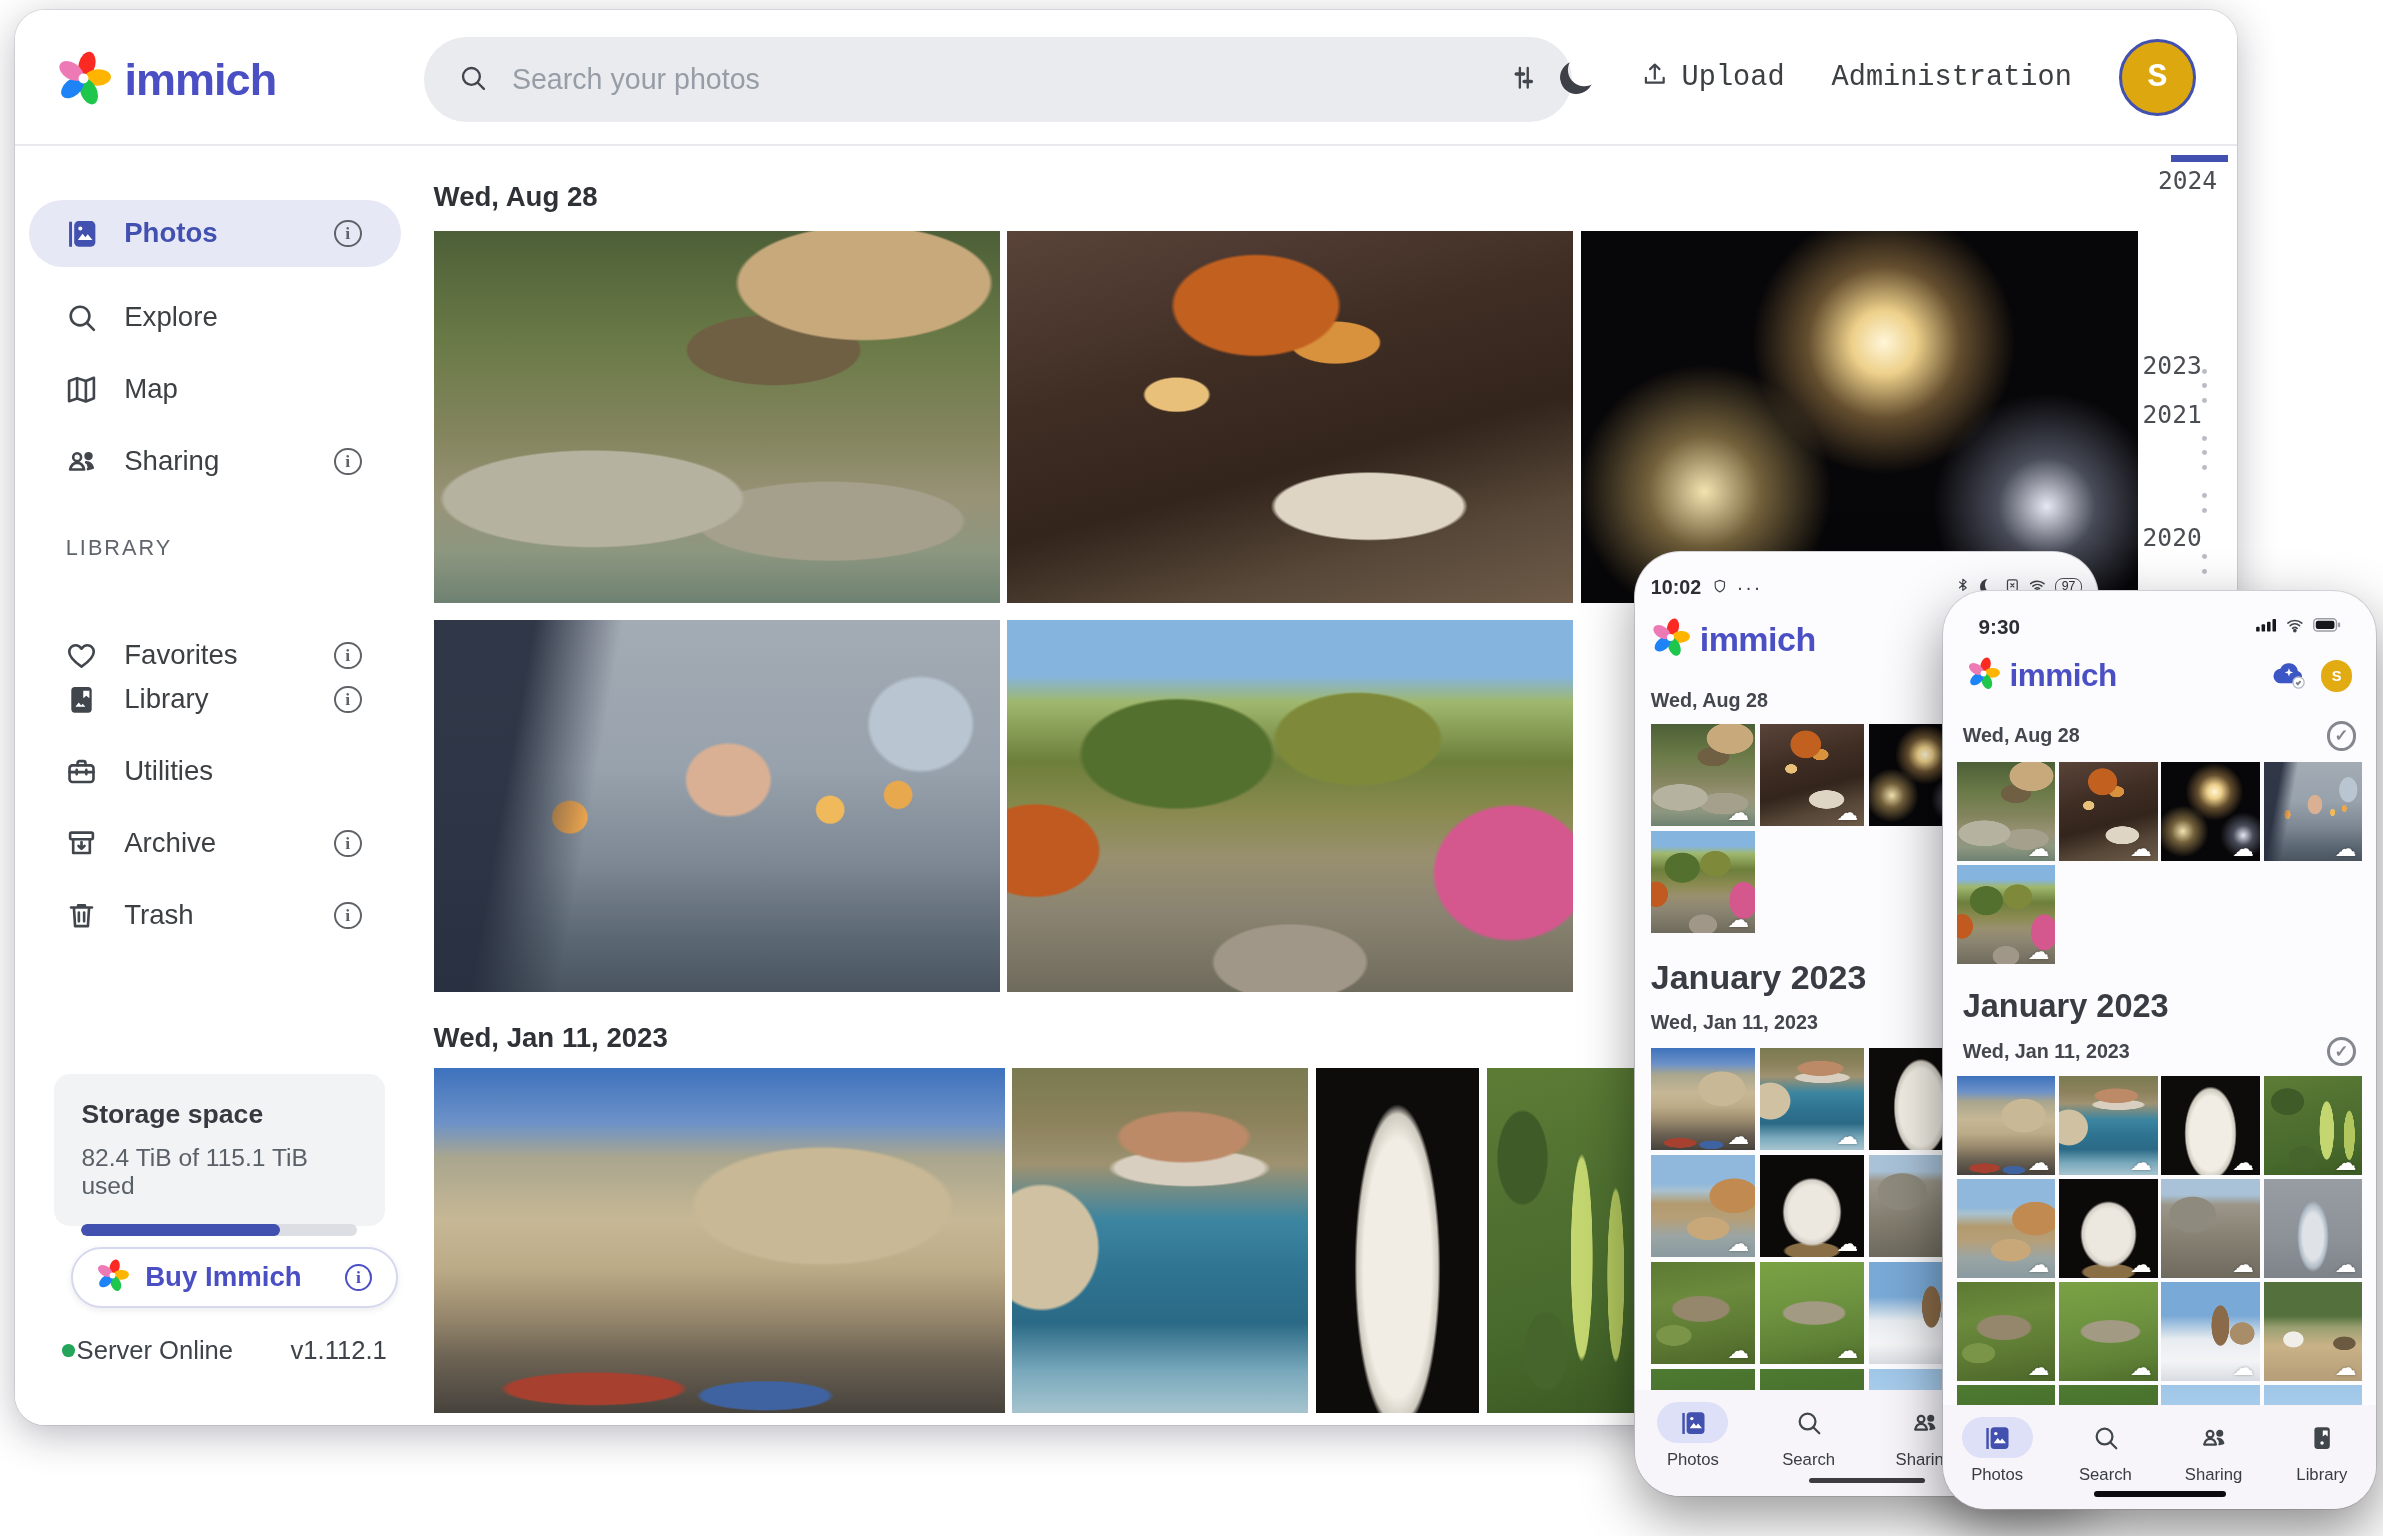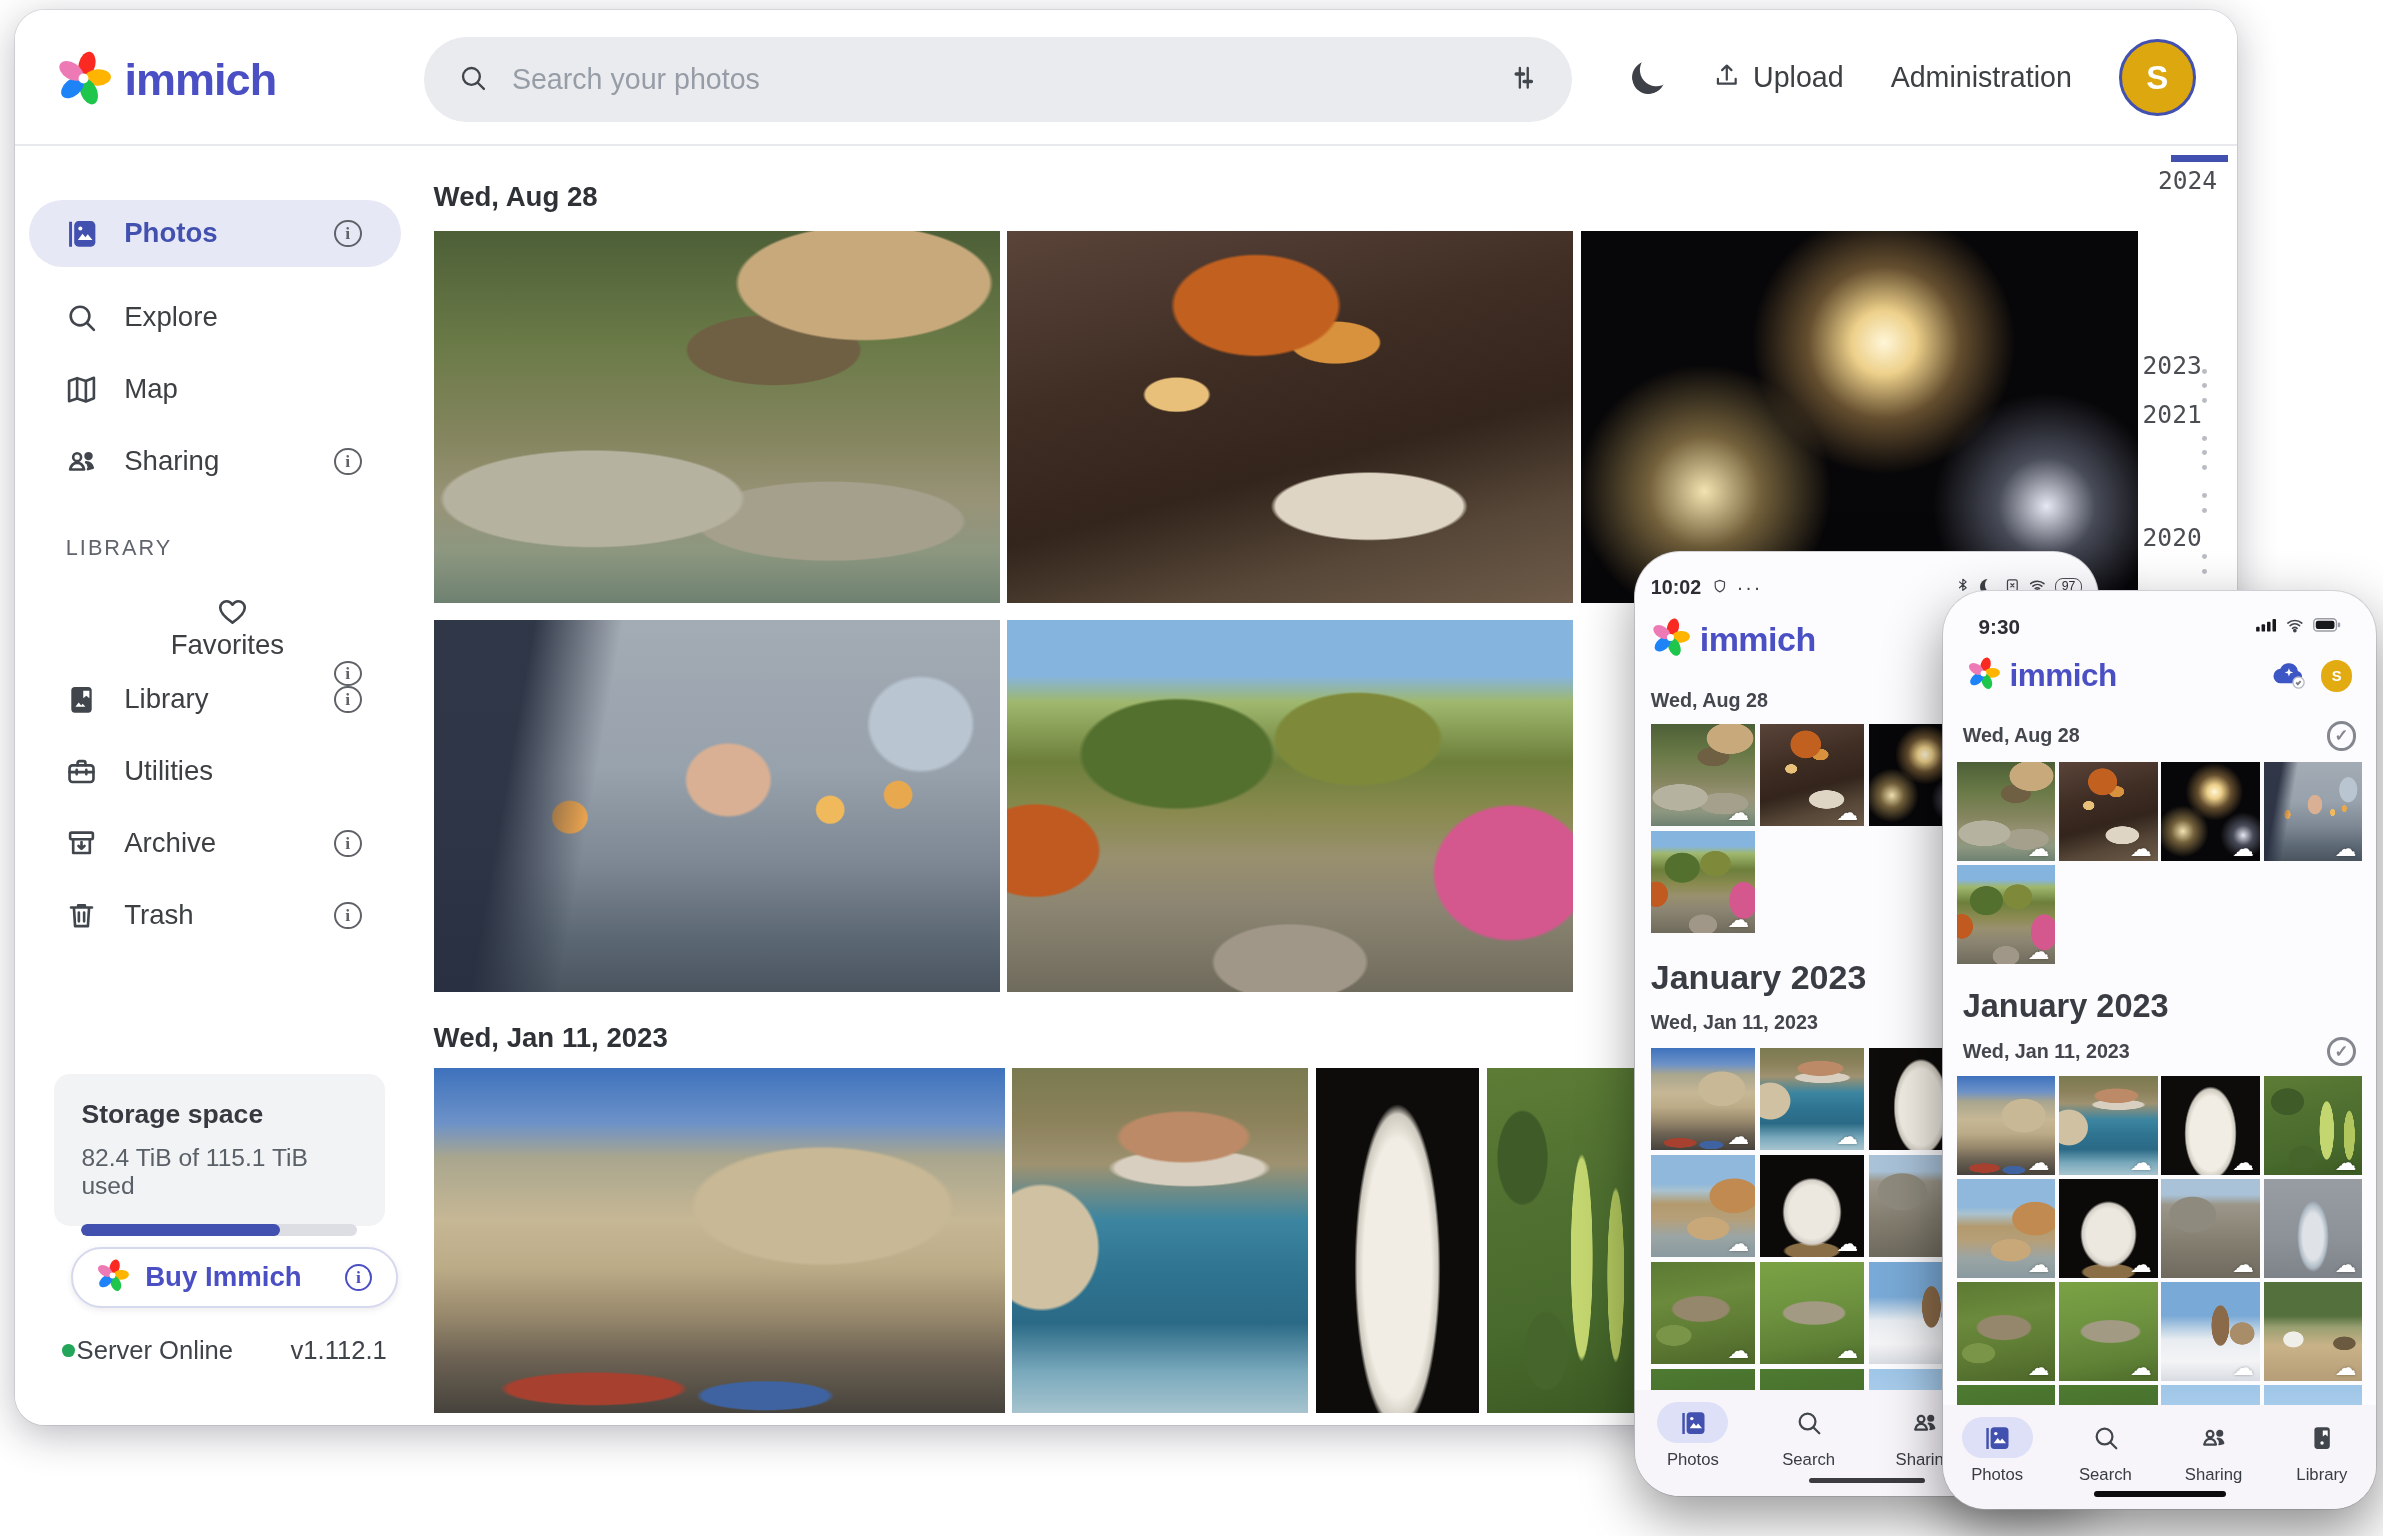--- a/index.html
+++ b/index.html
@@ -9,21 +9,21 @@
   
   .window { position:absolute; left:14.8px; top:9.9px; width:2222px; height:1415px; background:#fff;
             border-radius:29.6px; box-shadow:0 9.9px 39px rgba(30,30,50,.30), 0 0 0 1px #e8e8ec; overflow:hidden; }
   .header { position:absolute; left:0; top:0; right:0; height:136px; background:#fff; border-bottom:2px solid #e7e9ec; }
   .logo { position:absolute; left:41px; top:41px; display:flex; align-items:center; gap:13.8px; }
   .logo-text { font-size:45px; font-weight:700; color:#4a4fc4; letter-spacing:-1px; }
   .searchbar { position:absolute; left:409px; top:27.6px; width:1148px; height:85px; background:#e9ebef; border-radius:43px;
                display:flex; align-items:center; padding:0 33px; gap:23.6px; }
   .searchbar input { flex:1; border:none; outline:none; background:transparent; font-size:28.6px; color:#3c4043; font-family:inherit; }
   .searchbar input::placeholder { color:#979da6; }
-  .hdr-right { position:absolute; right:41px; top:0; height:136px; display:flex; align-items:center; gap:47px; }
+  .hdr-right { position:absolute; right:41px; top:0; height:136px; display:flex; align-items:center; gap:47px;font-family:Liberation Mono, monospace; }
   .moon { width:33px; height:33px; border-radius:50%; box-shadow:inset 9.9px -4.9px 0 0 #3d4046; transform:rotate(-18deg); }
   .hdr-btn { display:flex; align-items:center; gap:11.8px; font-size:28.6px; color:#3c4043; cursor:pointer; }
   .avatar { width:77px; height:77px; border-radius:50%; background:#dca70f; border:3.9px solid #4250af;
             display:grid; place-items:center; color:#fff; font-size:33px; font-weight:700; }
 
   
   .sidebar { position:absolute; left:0; top:136px; bottom:0; width:400px; background:#fff; }
   .side-item { position:absolute; left:13.8px; width:372px; height:67px; border-radius:984px; display:flex; align-items:center; cursor:pointer; }
   .side-item .s-icon { width:35px; height:35px; margin-left:35px; flex:0 0 35px; }
   .side-item .s-label { margin-left:25.6px; font-size:27.6px; color:#3c4043; font-weight:500; }
@@ -255,21 +255,21 @@
           <span class="s-icon"><svg width="35" height="35" viewBox="0 0 24 24" fill="none" stroke="#41454c" stroke-width="1.8" stroke-linecap="round" stroke-linejoin="round">
               <circle cx="9" cy="9" r="2.7"></circle>
               <path d="M4.2 17.5c.6-3 2.4-4.6 4.8-4.6 2.4 0 4.2 1.6 4.8 4.6z"></path>
               <circle cx="16.8" cy="8.3" r="2" fill="#41454c"></circle>
               <path d="M15.2 12.6c2.3.2 3.9 1.5 4.5 3.7l-3.2.9" fill="#41454c"></path>
             </svg></span>
       <span class="s-label">Sharing</span>
           <span class="info">i</span>
         </div>
         <div class="lib-label" style="top: 389px;">LIBRARY</div>
-        <div class="side-item" style="top: 448px; flex-direction: column;">
+        <div class="side-item" style="top: 476px;">
           <span class="s-icon"><svg width="35" height="35" viewBox="0 0 24 24" fill="none" stroke="#41454c" stroke-width="1.8" stroke-linecap="round" stroke-linejoin="round">
               <path d="M12 19.6C6.6 15.9 3.6 12.7 3.6 9.4 3.6 7 5.5 5 8 5c1.7 0 3 .9 4 2.3C13 5.9 14.3 5 16 5c2.5 0 4.4 2 4.4 4.4 0 3.3-3 6.5-8.4 10.2z"></path>
             </svg></span>
       <span class="s-label">Favorites</span>
           <span class="info">i</span>
         </div>
         <div class="side-item" style="top: 520px;">
           <span class="s-icon"><svg width="35" height="35" viewBox="0 0 24 24">
               <rect x="5" y="3.5" width="14" height="17.5" rx="2.5" fill="#41454c"></rect>
               <path d="M13.2 6v5.2l2.1-1.7 2.1 1.7V6z" fill="#fff"></path>

